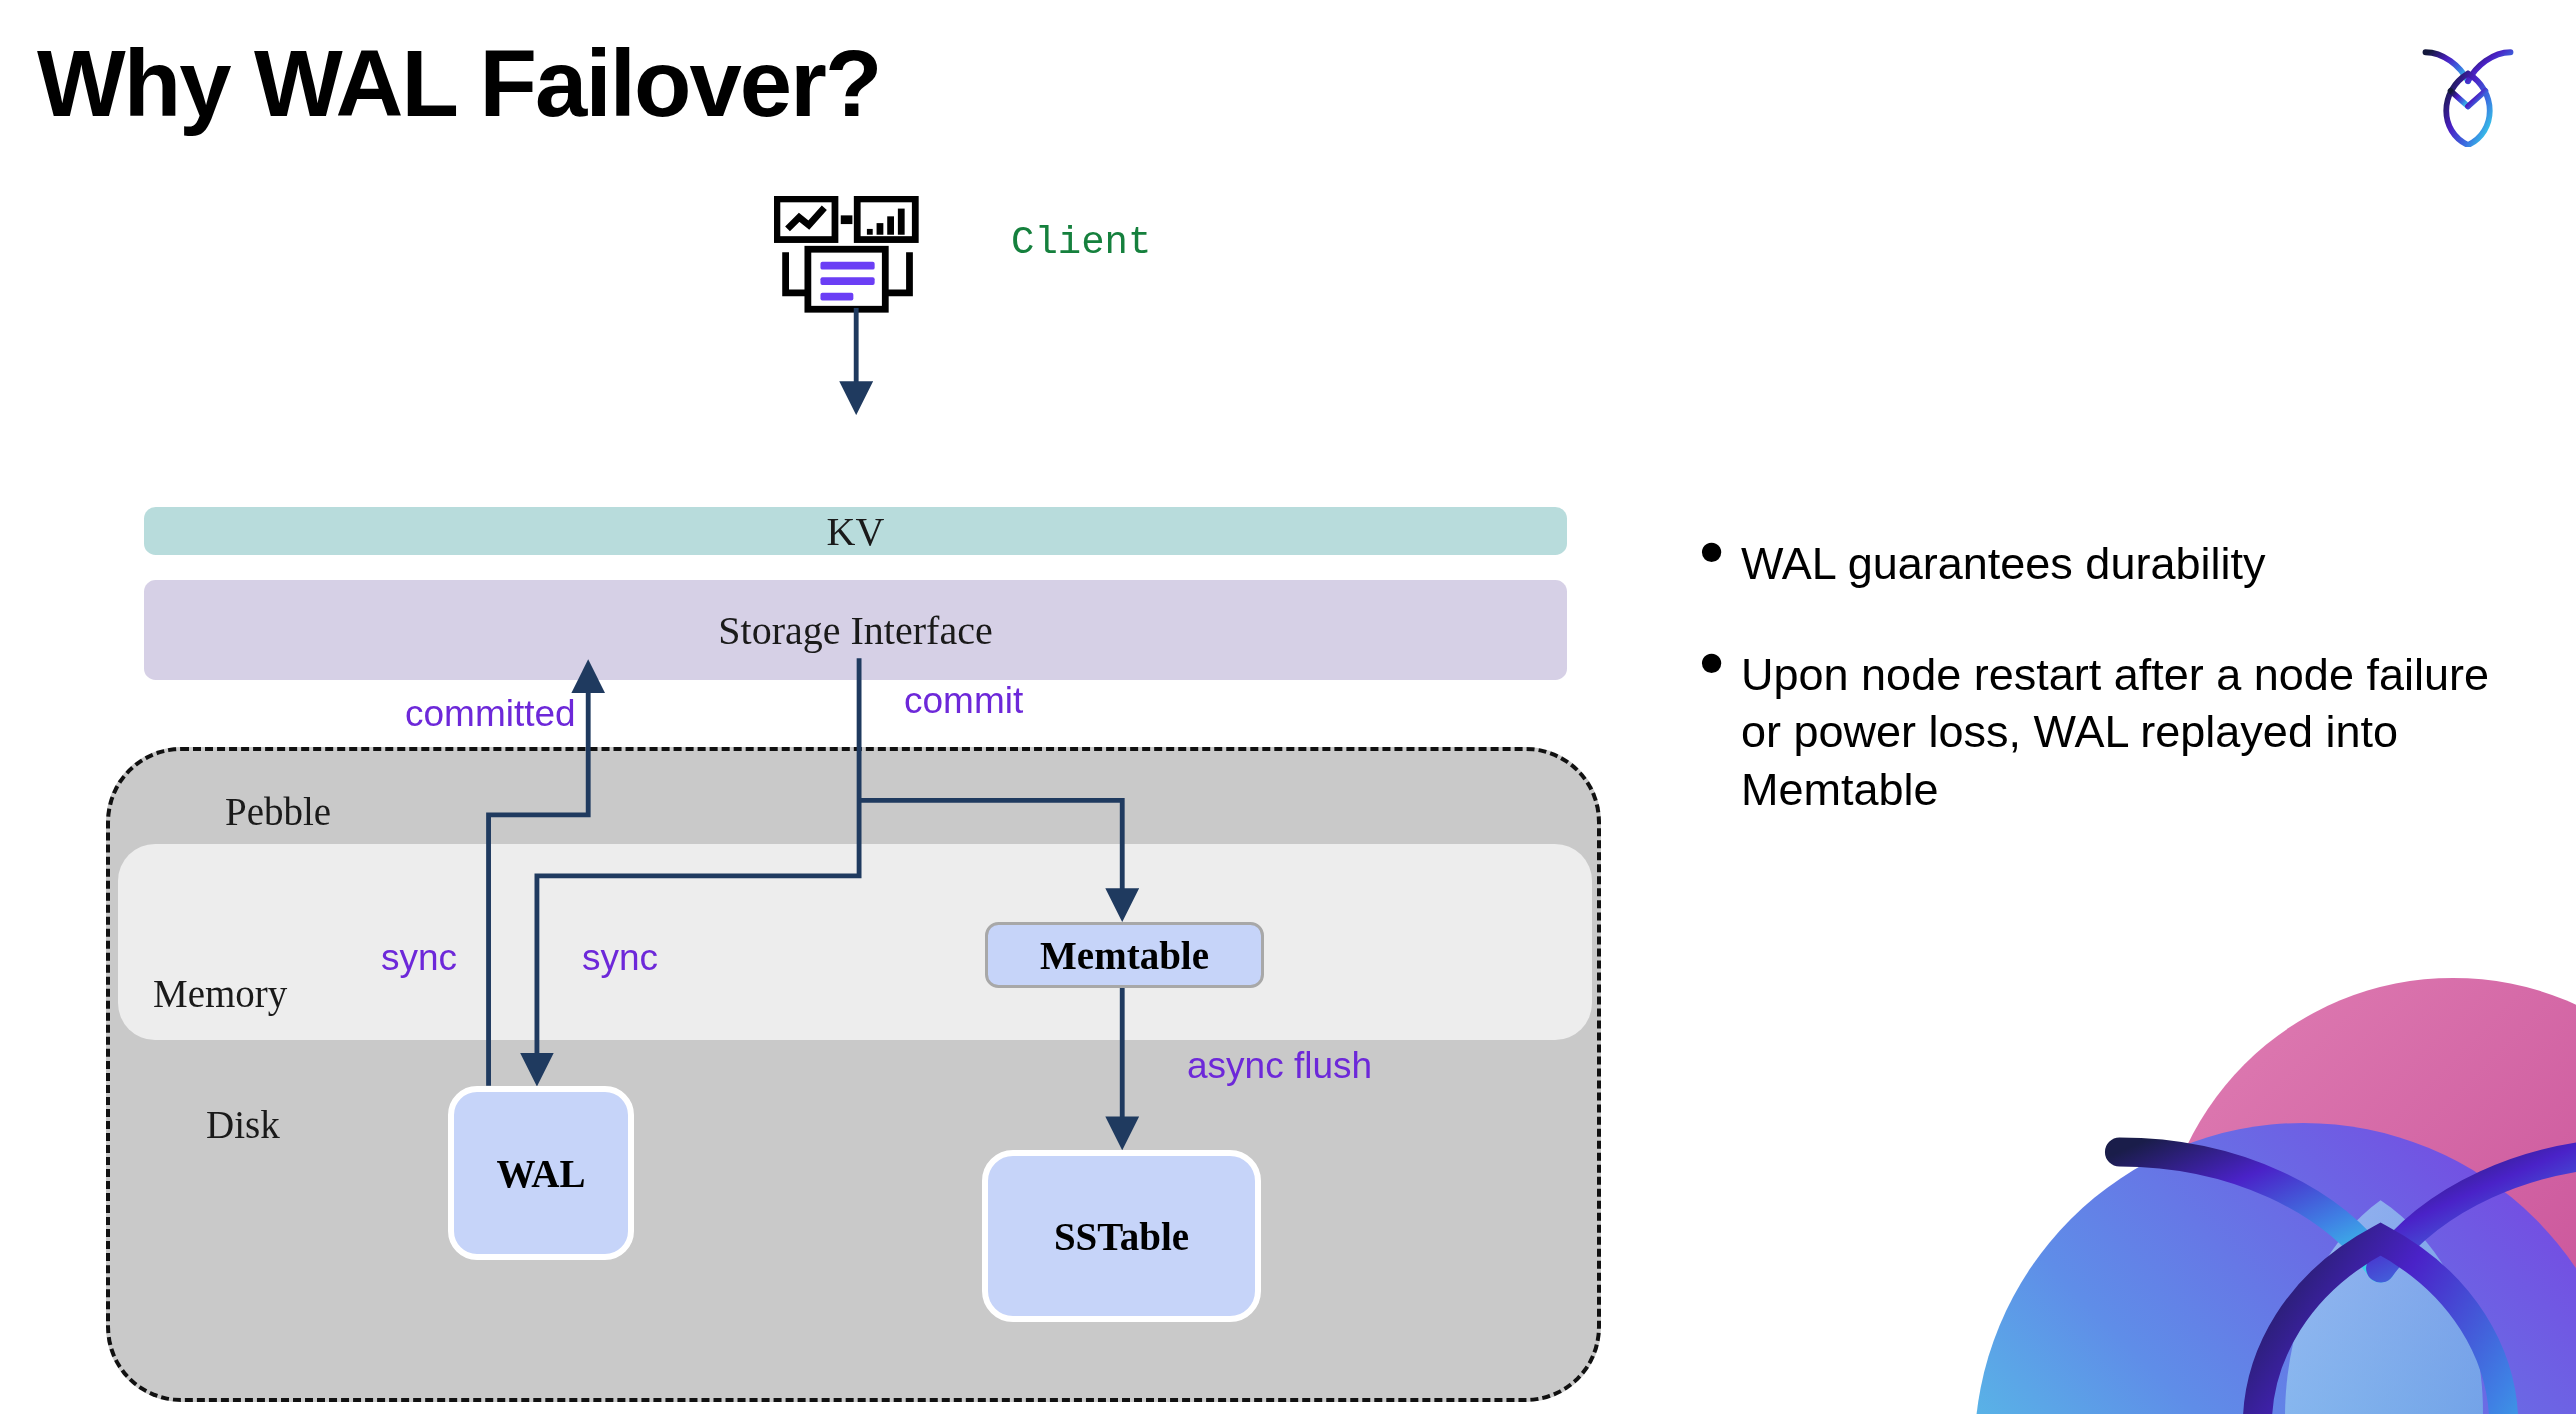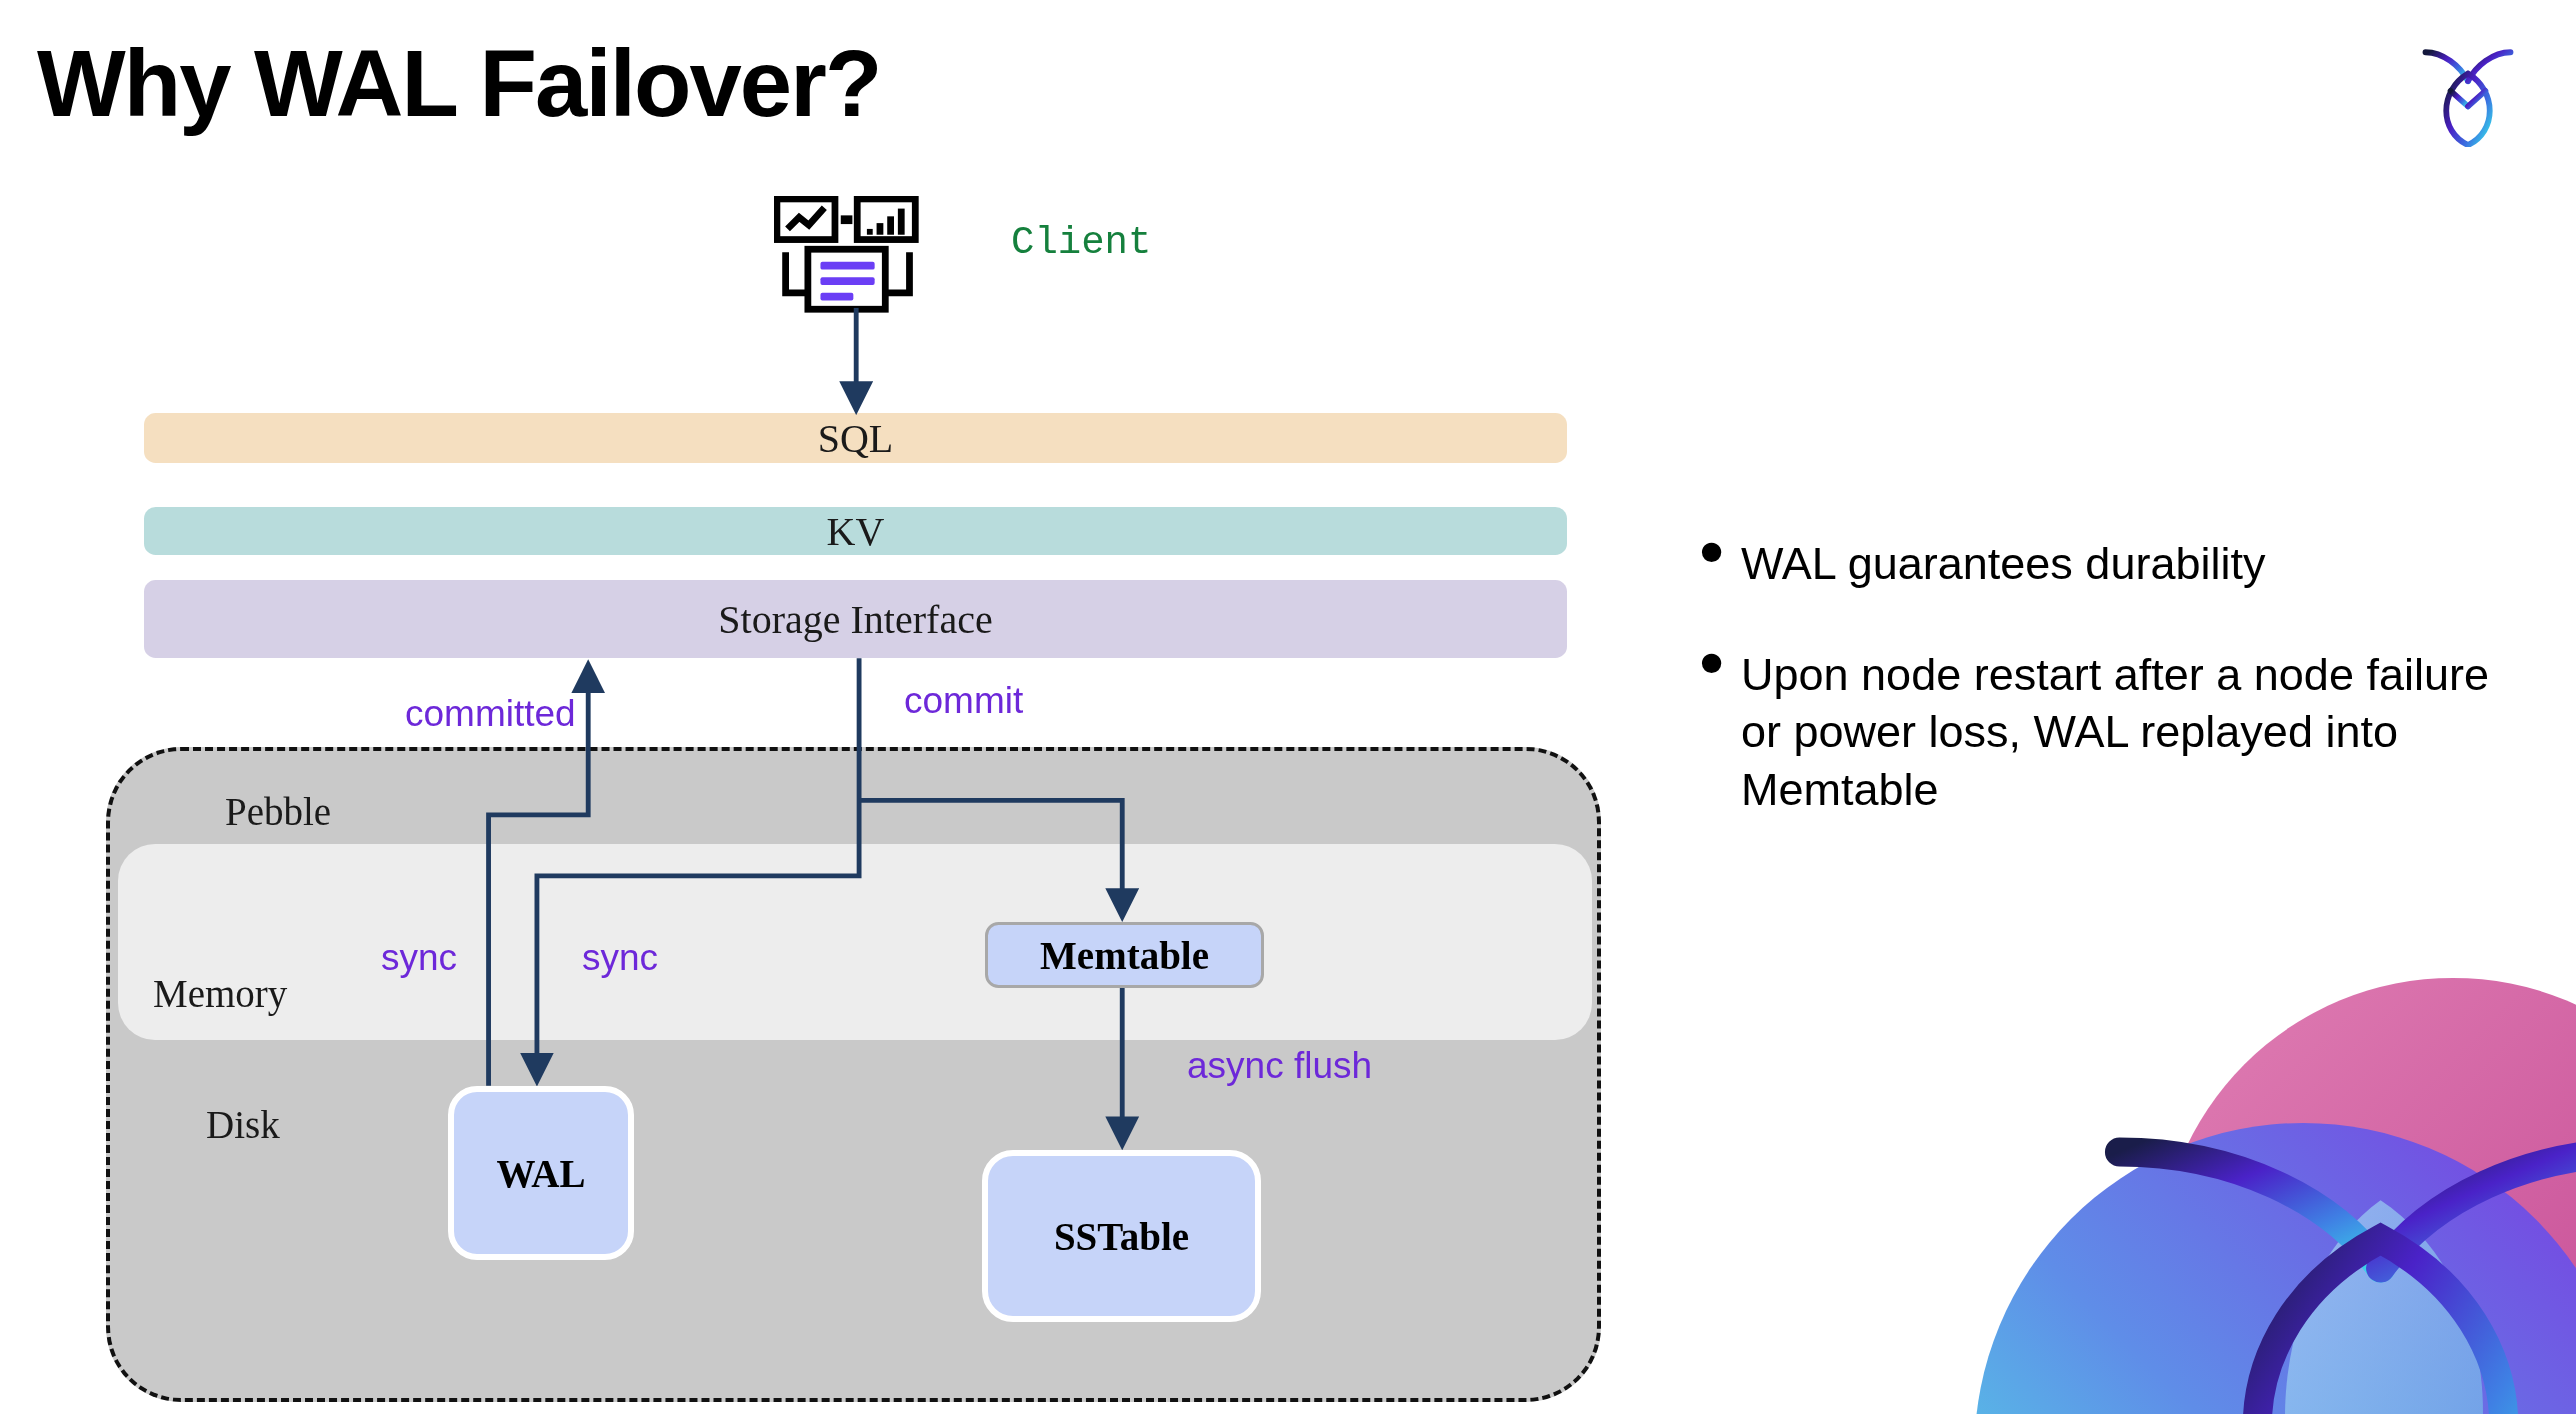--- a/index.html
+++ b/index.html
@@ -33,21 +33,21 @@
   }
 
   
   .layer-bar{
     position:absolute;left:144px;width:1423px;border-radius:11.6px;
     display:flex;align-items:center;justify-content:center;
     font-family:"Liberation Serif",serif;font-size:40px;color:#1a1a1a;
   }
   #layer-sql{top:413px;height:50px;}
   #layer-kv{top:507px;height:48px;}
-  #layer-storage{top:580px;height:78px;}
+  #layer-storage{top:580px;height:100px;}
 
   
   #pebble-container{
     position:absolute;left:106px;top:747px;width:1495px;height:655px;
     background:#c9c9c9;border:4.8px dashed #111;border-radius:75px;
     box-sizing:border-box;
   }
   #pebble-label{
     position:absolute;left:225px;top:789px;
     font-family:"Liberation Serif",serif;font-size:39px;color:#1a1a1a;
@@ -194,23 +194,20 @@
       </g>
       <g fill="#6b3ef5">
         <rect x="48" y="68" width="56" height="8" rx="2"></rect>
         <rect x="48" y="84" width="56" height="8" rx="2"></rect>
         <rect x="48" y="100" width="34" height="8" rx="2"></rect>
       </g>
     </svg>
   </div>
   <div id="client-label">Client</div>
 
-  <div class="layer-bar" id="layer-sql" style="background: rgb(245, 223, 192);">
-    <span>SQL</span>
-  </div>
   <div class="layer-bar" id="layer-kv" style="background: rgb(184, 220, 220);">
     <span>KV</span>
   </div>
   <div class="layer-bar" id="layer-storage" style="background: rgb(214, 208, 230);">
     <span>Storage Interface</span>
   </div>
 
   <div id="pebble-container" style="background: rgb(201, 201, 201);"></div>
   <div id="memory-band" style="background: rgb(237, 237, 237);"></div>
   <div id="pebble-label">Pebble</div>

